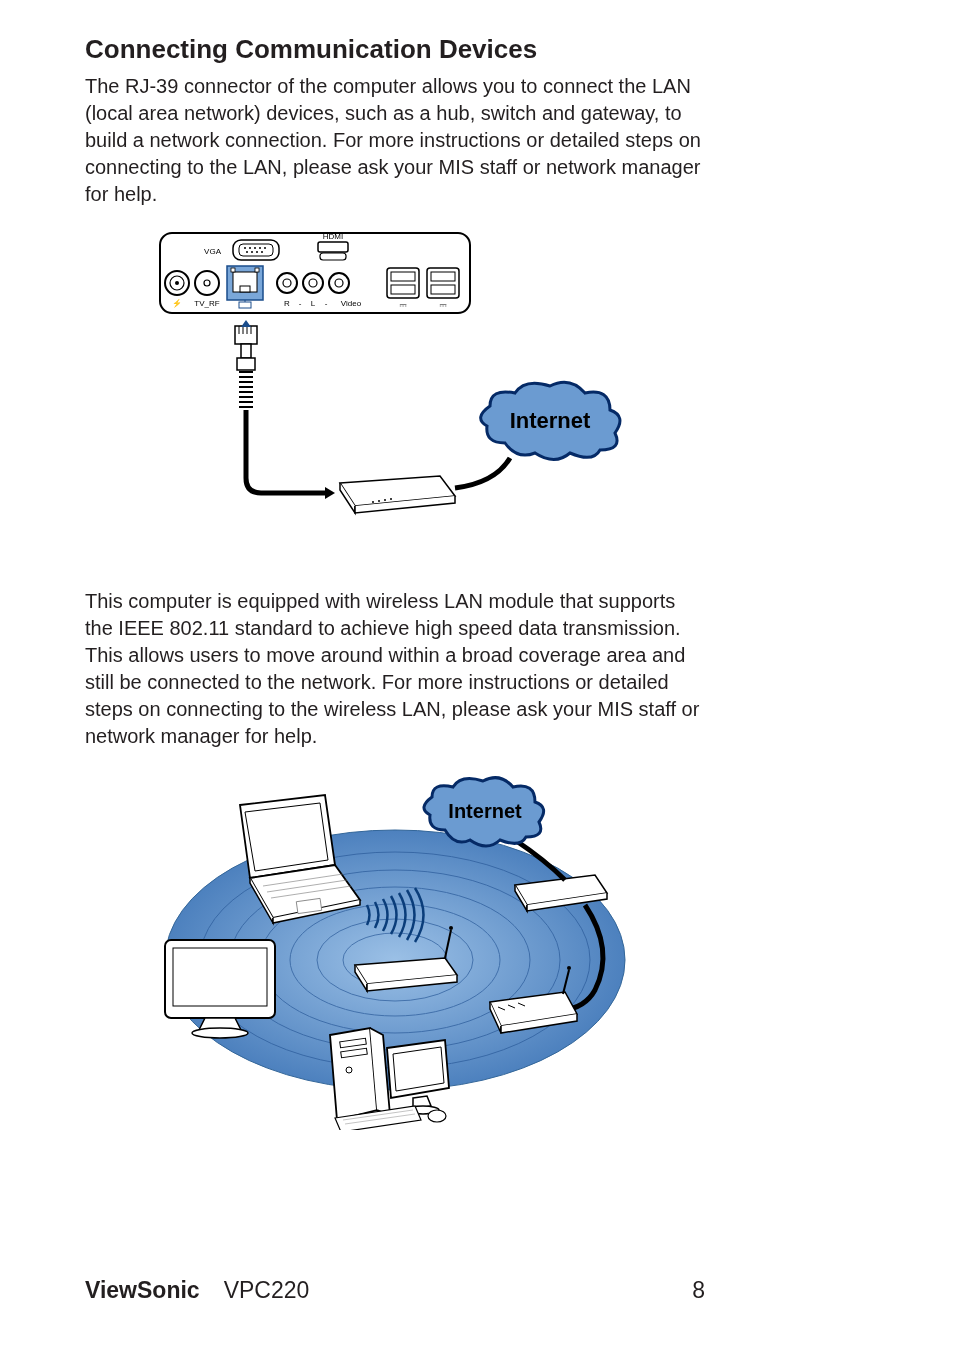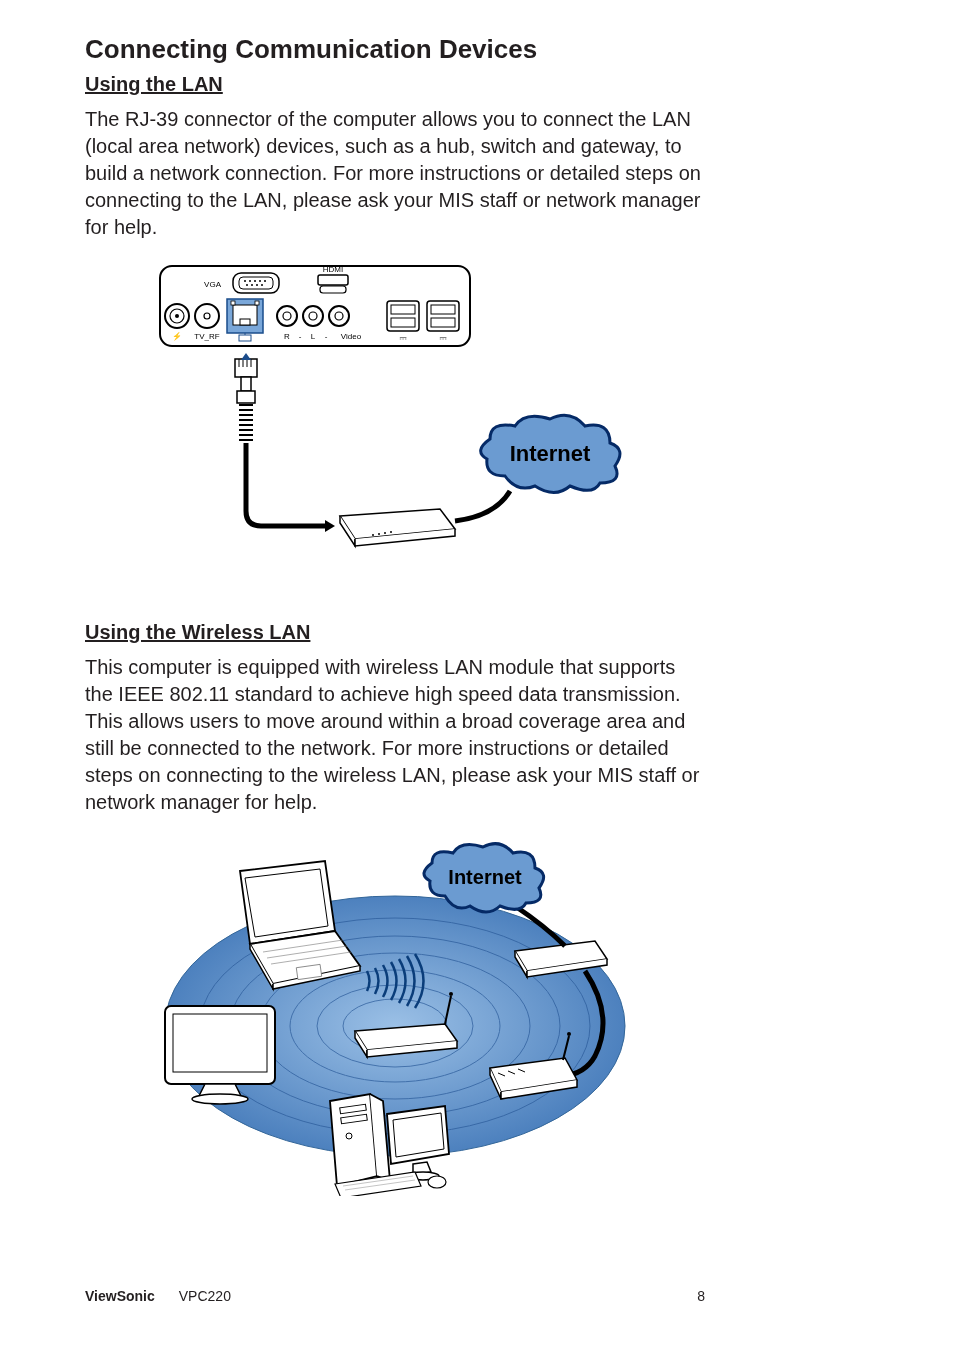--- a/index.html
+++ b/index.html
@@ -40,35 +40,34 @@
     justify-content: center;
     margin: 10px 0 50px 0;
   }
   .footer {
     position: absolute;
     left: 85px;
     right: 85px;
     bottom: 50px;
     display: flex;
     justify-content: space-between;
-    font-size: 14px;
+    font-size: 23px;
   }
   .footer .brand { font-weight: bold; margin-right: 18px; }
   .footer .left { display: flex; gap: 6px; }
   
   svg text { font-family: Arial, Helvetica, sans-serif; }
 </style>
 </head>
 <body>
 
 <div class="page">
 
   <h1 class="section-title">Connecting Communication Devices</h1>
 
-  <h2 class="sub-title">Using the LAN</h2>
 
   <p class="body">The RJ-39 connector of the computer allows you to connect the LAN (local area network) devices, such as a hub, switch and gateway, to build a network connection. For more instructions or detailed steps on connecting to the LAN, please ask your MIS staff or network manager for help.</p>
 
   <div class="figure">
     <svg width="480" height="310" viewBox="0 0 480 310">
 
       <g>
         <rect x="5" y="5" width="310" height="80" rx="12" ry="12" fill="#ffffff" stroke="#000" stroke-width="2"></rect>
 
         <rect x="78" y="12" width="46" height="20" rx="8" ry="8" fill="none" stroke="#000" stroke-width="1.5"></rect>
@@ -184,21 +183,20 @@
                  Q 472 188 460 205
                  Q 468 222 445 222
                  Q 438 235 415 225
                  Q 400 238 380 225
                  Q 362 232 350 215 Z" fill="#6b9bd1" stroke="#052a66" stroke-width="3"></path>
         <text x="395" y="200" text-anchor="middle" font-size="22" font-weight="bold" fill="#000">Internet</text>
       </g>
     </svg>
   </div>
 
-  <h2 class="sub-title">Using the Wireless LAN</h2>
 
   <p class="body">This computer is equipped with wireless LAN module that supports the IEEE 802.11 standard to achieve high speed data transmission. This allows users to move around within a broad coverage area and still be connected to the network. For more instructions or detailed steps on connecting to the wireless LAN, please ask your MIS staff or network manager for help.</p>
 
   <div class="figure">
     <svg width="500" height="360" viewBox="0 0 500 360">
       <defs>
         <radialGradient id="pool" cx="50%" cy="50%" r="60%">
           <stop offset="0%" stop-color="#9bc0e6"></stop>
           <stop offset="100%" stop-color="#3d74b6"></stop>
         </radialGradient>

